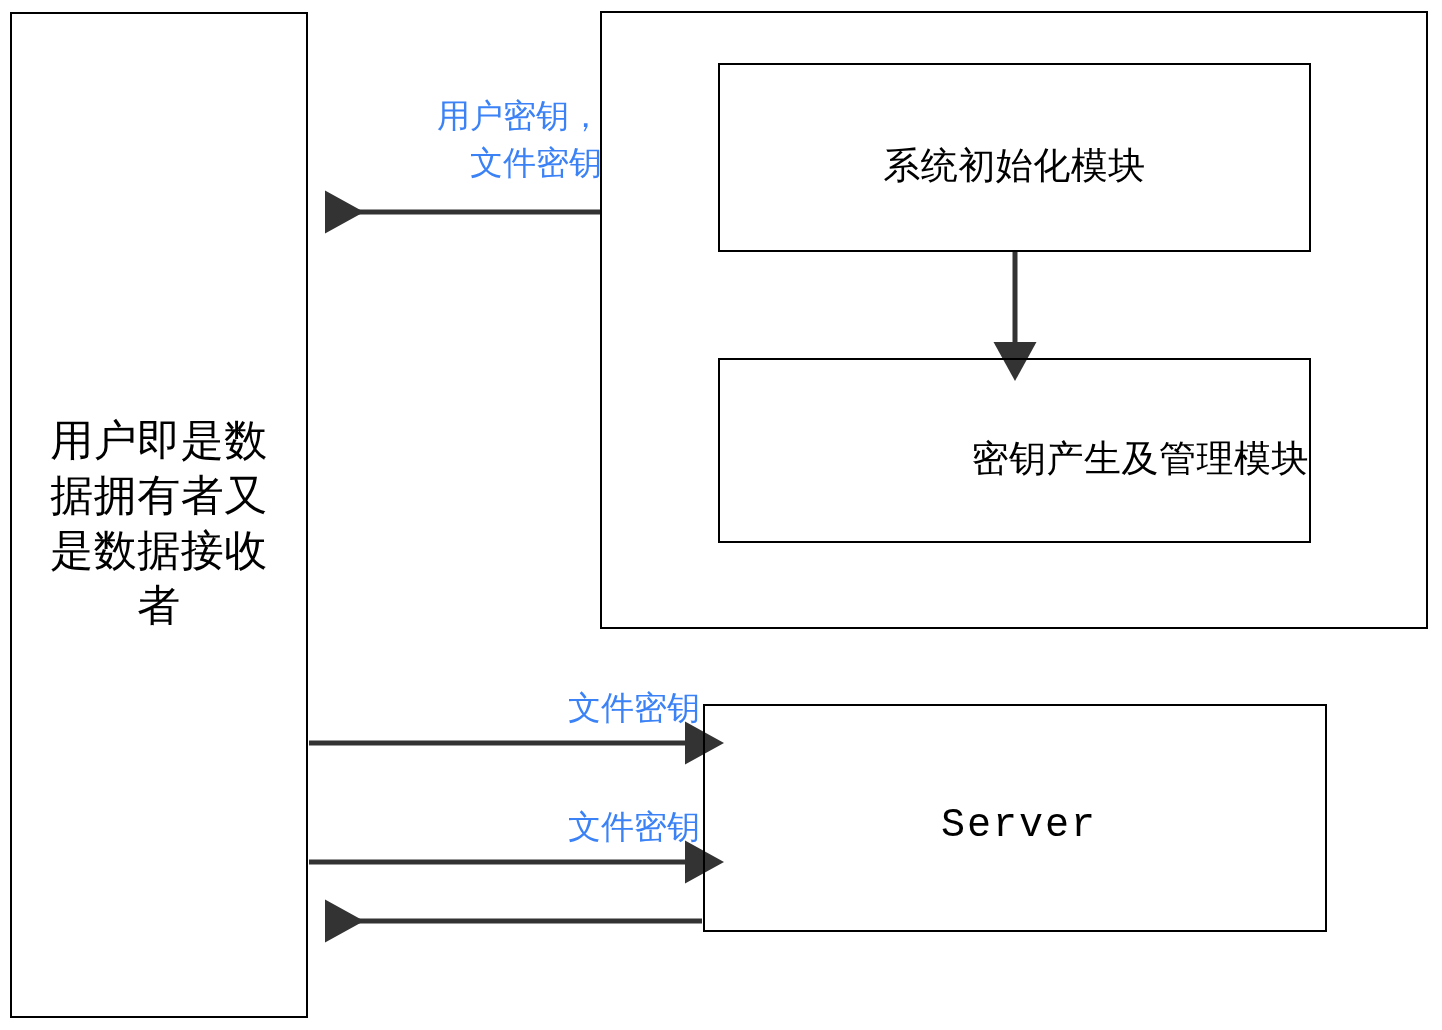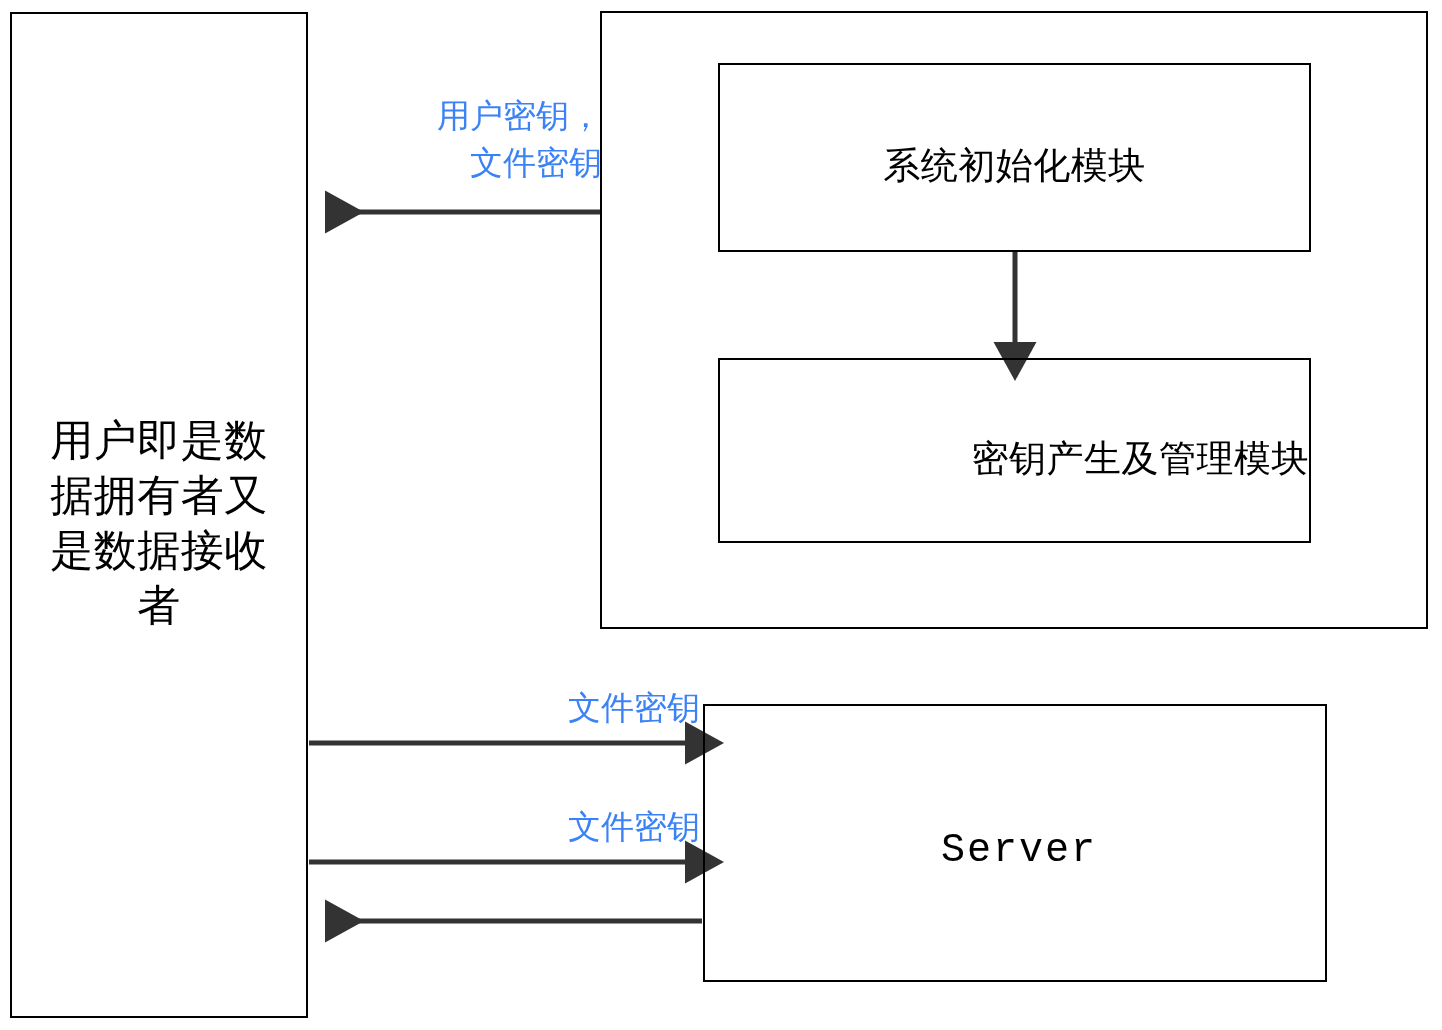--- a/index.html
+++ b/index.html
@@ -82,21 +82,21 @@
     justify-content: flex-end;
   }
   #key-module .node-label {
     font-size: 37px;
   }
   
   #server-box {
     left: 703px;
     top: 704px;
     width: 624px;
-    height: 278px;
+    height: 228px;
     border-width: 2px;
     padding-left: 8px;
   }
   #server-box .node-label {
     font-size: 40px;
     font-family: "Liberation Mono", "DejaVu Sans Mono", monospace;
     letter-spacing: 2px;
   }
   
   .edge-label {

